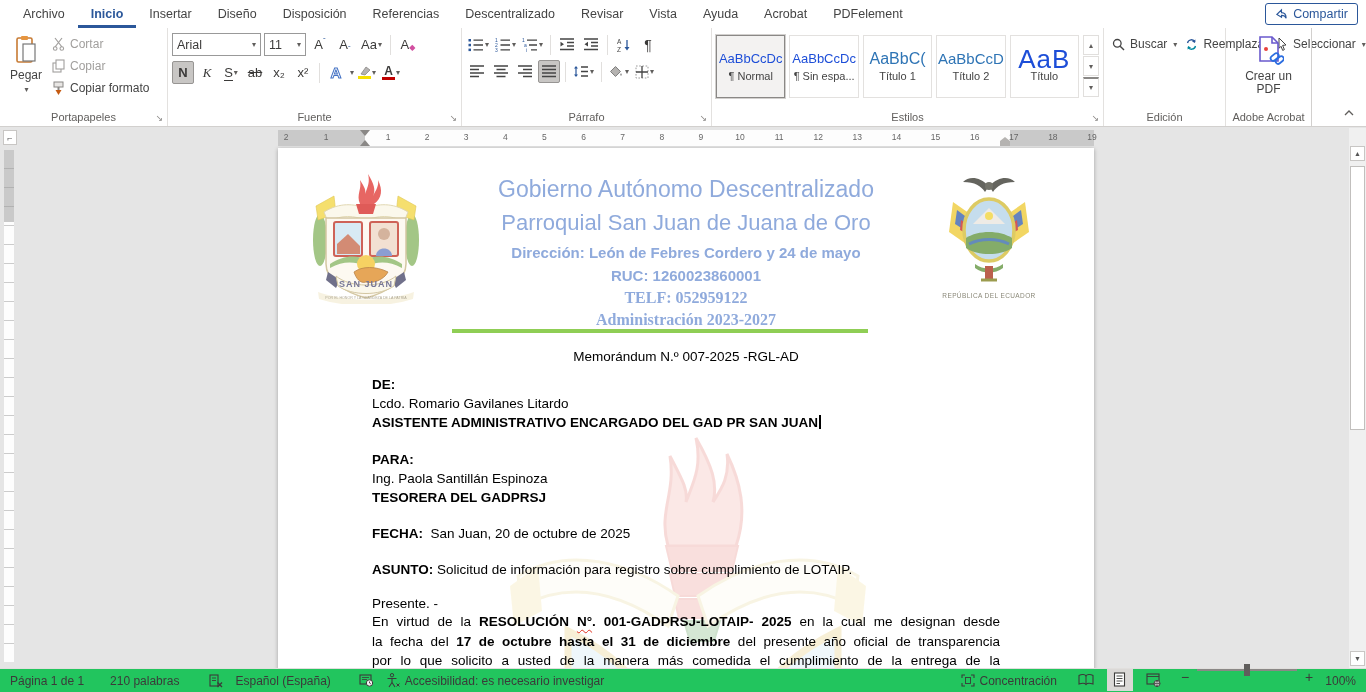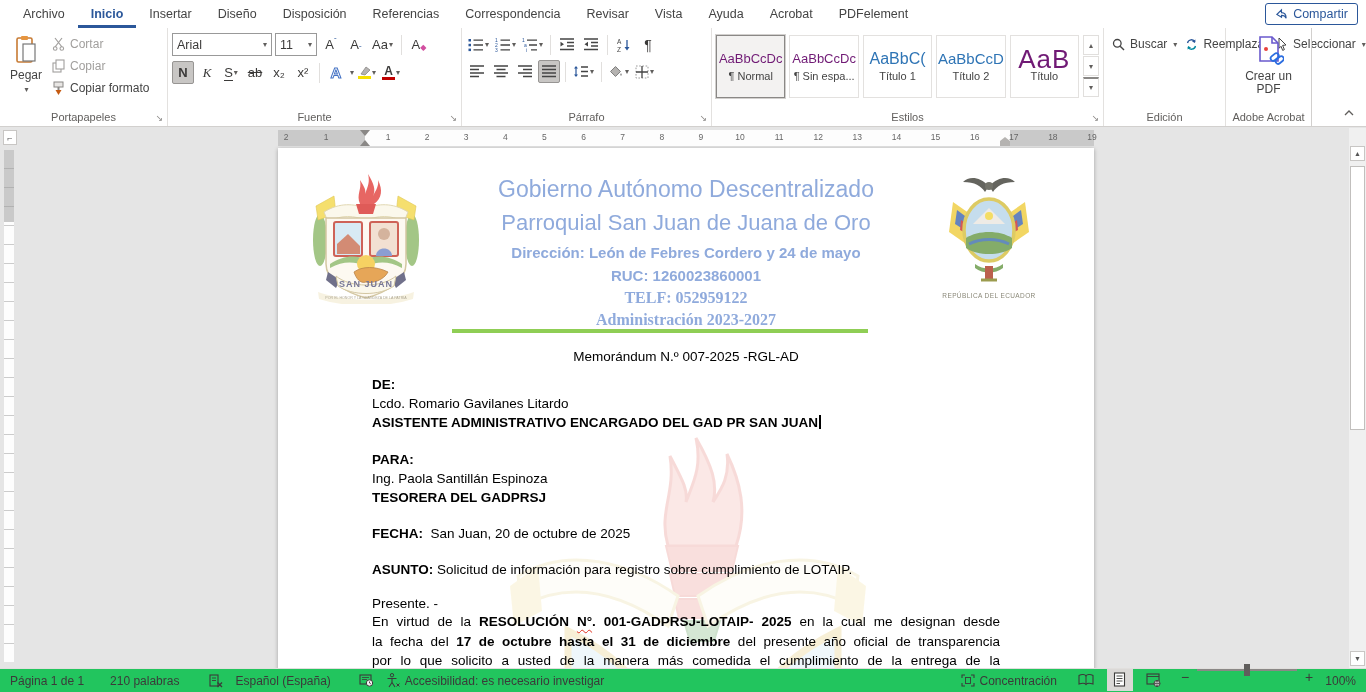--- a/index.html
+++ b/index.html
@@ -27,21 +27,21 @@
   .vsep { width:1px; height:20px; background:#e1dfdd; margin:0 3px; }
 
   .combo { border:1px solid #999; height:23px; display:flex; align-items:center; justify-content:space-between; font-size:12.5px; padding:0 4px; background:#fff; }
   .fbtn { min-width:22px; height:23px; display:inline-flex; align-items:center; justify-content:center; font-size:13px; color:#3b3a39; padding:0 2px; border-radius:2px; }
   .fbtn.sel { background:#c8c6c4; border:1px solid #979593; }
   .tiny { font-size:8px; }
 
   .styles-wrap { display:flex; gap:4px; align-items:flex-start; }
   .card { width:71px; height:63px; border:1px solid #e3e1df; display:flex; flex-direction:column; align-items:center; justify-content:center; gap:4px; background:#fff; }
   .card.sel { border:1px solid #8a8886; background:#f3f2f1; box-shadow:0 0 0 1px #d2d0ce; }
-  .card .prev { font-size:13px; color:#701a75; line-height:14px; white-space:nowrap; }
+  .card .prev { font-size:13px; color:#1d4ed8; line-height:14px; white-space:nowrap; }
   .card .prev.h { color:#2e74b5; font-size:16px; }
   .card .prev.t { font-size:26px; font-weight:300; letter-spacing:1px; }
   .card .cname { font-size:11px; color:#444; white-space:nowrap; }
   .stylescroll { display:flex; flex-direction:column; gap:1px; }
   .stylescroll .sb { width:16px; height:20px; border:1px solid #e1dfdd; display:flex; align-items:center; justify-content:center; font-size:8px; color:#605e5c; background:#fff; }
 
   
   .hruler { position:absolute; top:130px; left:278px; width:816px; height:16px; background:#c9c9c9; z-index:10; }
   .hruler .active { position:absolute; left:87px; top:0; width:645px; height:16px; background:#fdfdfd; }
   .hnums { position:absolute; left:104px; top:2px; width:716px; display:flex; justify-content:space-between; }
@@ -90,21 +90,21 @@
 </head>
 <body>
 
 <div class="tabsrow">
   <div class="tab">Archivo</div>
   <div class="tab active">Inicio</div>
   <div class="tab">Insertar</div>
   <div class="tab">Diseño</div>
   <div class="tab">Disposición</div>
   <div class="tab">Referencias</div>
-  <div class="tab">Correspondencia</div>
+  <div class="tab">Descentralizado</div>
   <div class="tab">Revisar</div>
   <div class="tab">Vista</div>
   <div class="tab">Ayuda</div>
   <div class="tab">Acrobat</div>
   <div class="tab">PDFelement</div>
   <div class="share-btn">
     <svg width="13" height="13" viewBox="0 0 14 14">
         <path d="M2 7 L7 2 L7 5 C10 5 12 7 12 11 C11 8.5 9 8 7 8 L7 10 Z" fill="none" stroke="#2b579a" stroke-width="1.2"></path>
       </svg>
     <span>Compartir</span>
@@ -149,21 +149,21 @@
           <span>Copiar formato</span>
         </div>
       </div>
     </div>
     <div class="rlabel">Portapapeles</div>
     <div class="launcher">↘</div>
   </div>
 
   <div class="rgroup" style="width:294px">
     <div class="row" style="gap:3px;margin-top:2px">
-      <div class="combo" style="width:100px">
+      <div class="combo" style="width:89px">
         <span>Arial</span>
           <span class="dd">▾</span>
       </div>
       <div class="combo" style="width:42px">
         <span>11</span>
           <span class="dd">▾</span>
       </div>
       <div class="fbtn">
           <span>A</span>
           <span class="tiny" style="color:#2b579a;margin-top:-9px">ˆ</span>

